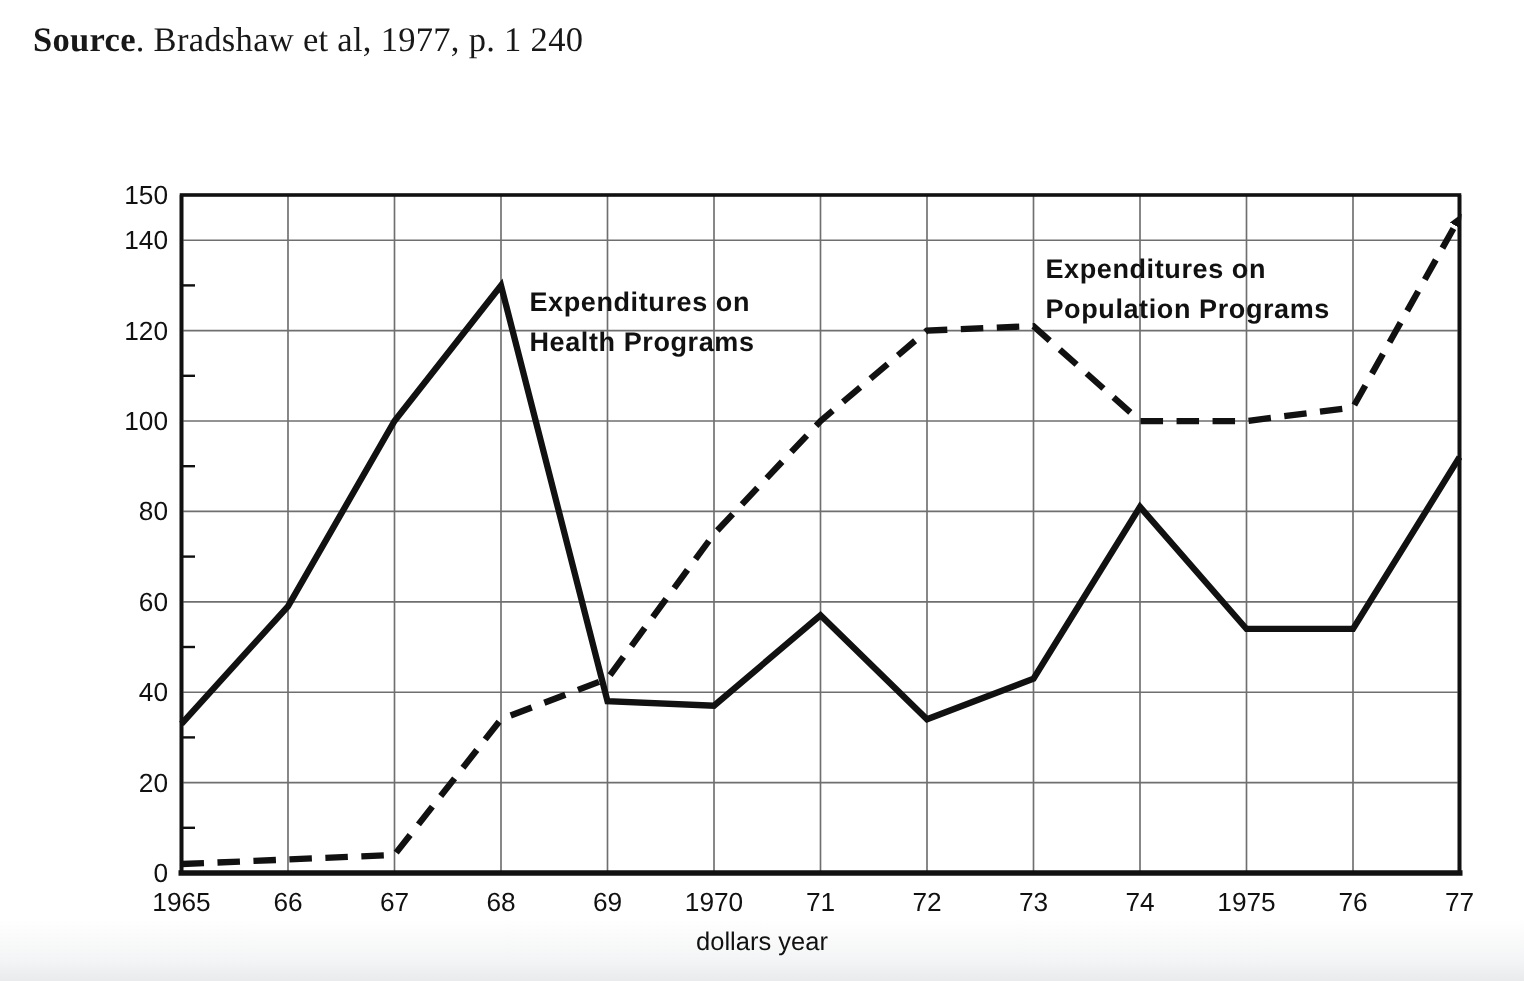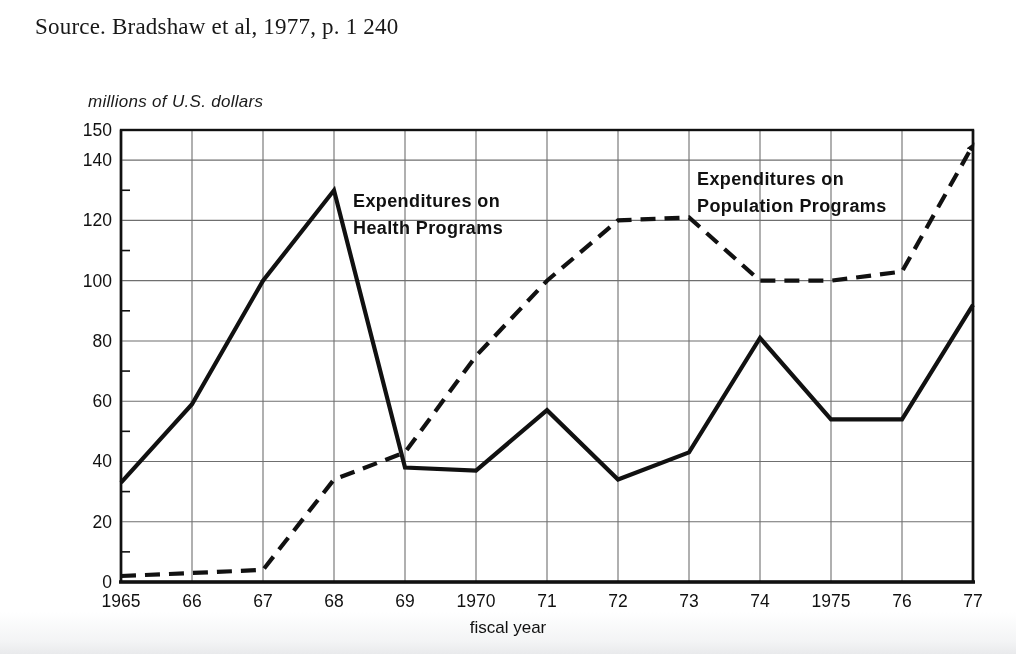--- a/index.html
+++ b/index.html
@@ -15,21 +15,21 @@
     position:absolute;left:0;right:0;bottom:0;height:42px;
     background:linear-gradient(#ffffff 0%, #f3f4f5 70%, #e9eaec 100%);
     z-index:0;
   }
   .source-line{
     position:absolute;left:22px;top:14px;
     font-family:"Liberation Serif","DejaVu Serif",serif;
     font-size:23px;color:#181818;letter-spacing:0.2px;
     z-index:2;
   }
-  .source-line .src-bold{font-weight:normal;margin-left:13px;}
+  .source-line .src-bold{font-weight:bold;}
   .y-axis-title{
     position:absolute;left:88px;top:92px;
     font-size:17px;font-style:italic;color:#1a1a1a;
     letter-spacing:0.3px;z-index:2;
   }
   .x-axis-title{
     position:absolute;left:0;top:618px;width:1016px;
     text-align:center;font-size:17px;color:#111;z-index:2;
   }
   svg.chart{position:absolute;left:0;top:0;z-index:1;}
@@ -39,21 +39,20 @@
 <body>
 
 <div class="page">
 
   <div class="bottom-fade"></div>
 
   <div class="source-line">
     <span class="src-bold">Source</span><span>. Bradshaw et al, 1977, p. 1 240</span>
   </div>
 
-  <div class="y-axis-title">millions of U.S. dollars</div>
 
   <svg class="chart" id="chart-svg" width="1016" height="654" viewBox="0 0 1016 654">
       <defs>
         <marker id="arrow-head" markerWidth="10" markerHeight="10" refX="6" refY="4" orient="auto" markerUnits="userSpaceOnUse">
           <path d="M0,0 L9,4 L0,8 Z" fill="#111111"></path>
         </marker>
       </defs>
       <line x1="121" y1="130" x2="121" y2="582" stroke="#111111" stroke-width="2.4"></line>
       <line x1="192" y1="130" x2="192" y2="582" stroke="#6f6f6f" stroke-width="1.1"></line>
       <line x1="263" y1="130" x2="263" y2="582" stroke="#6f6f6f" stroke-width="1.1"></line>
@@ -110,15 +109,15 @@
       <g>
         <text x="353" y="207" font-size="18" font-weight="bold" fill="#111111" class="tick-text" letter-spacing="0.4">Expenditures on</text>
         <text x="353" y="234" font-size="18" font-weight="bold" fill="#111111" class="tick-text" letter-spacing="0.4">Health Programs</text>
       </g>
       <g>
         <text x="697" y="185" font-size="18" font-weight="bold" fill="#111111" class="tick-text" letter-spacing="0.4">Expenditures on</text>
         <text x="697" y="212" font-size="18" font-weight="bold" fill="#111111" class="tick-text" letter-spacing="0.4">Population Programs</text>
       </g>
     </svg>
 
-  <div class="x-axis-title">fiscal year</div>
+  <div class="x-axis-title">dollars year</div>
 
 </div>
 
 </body></html>

